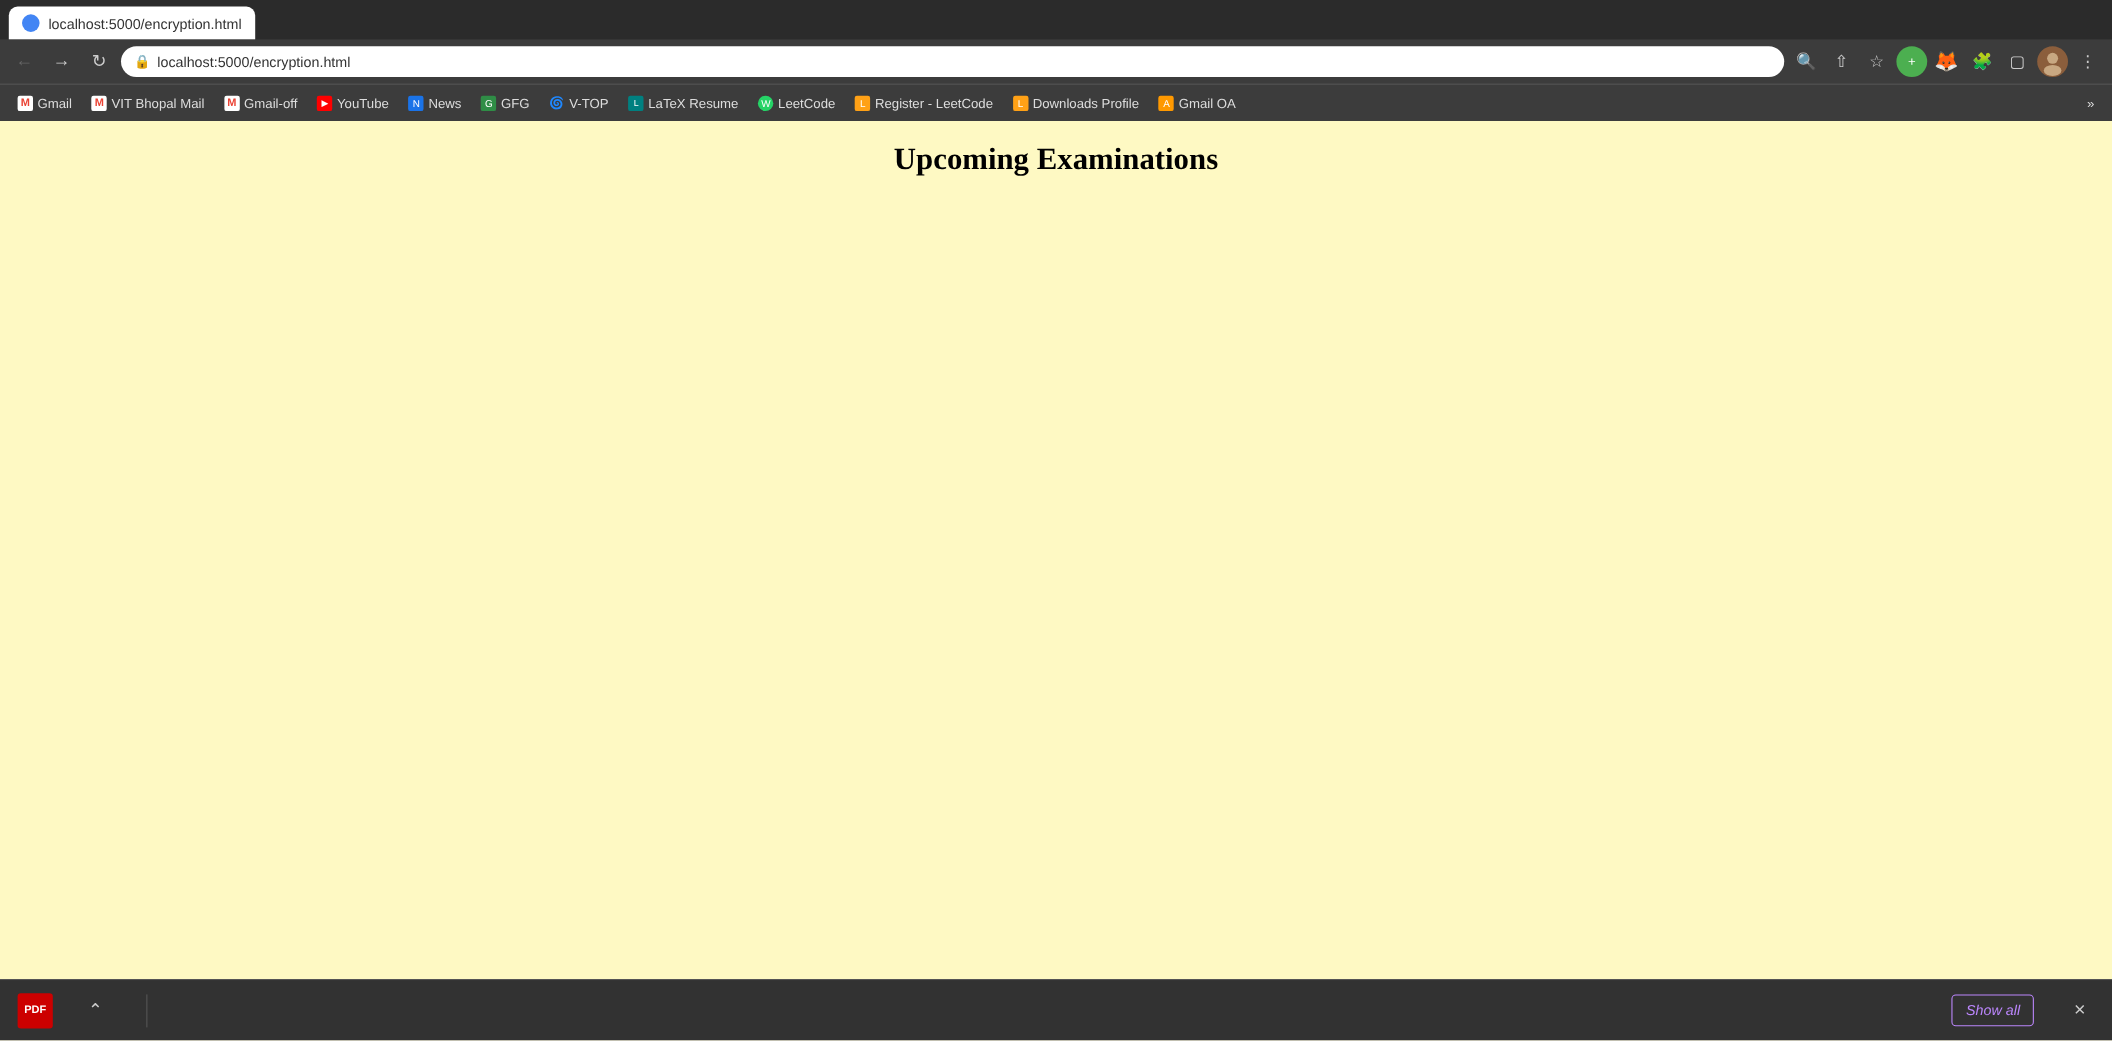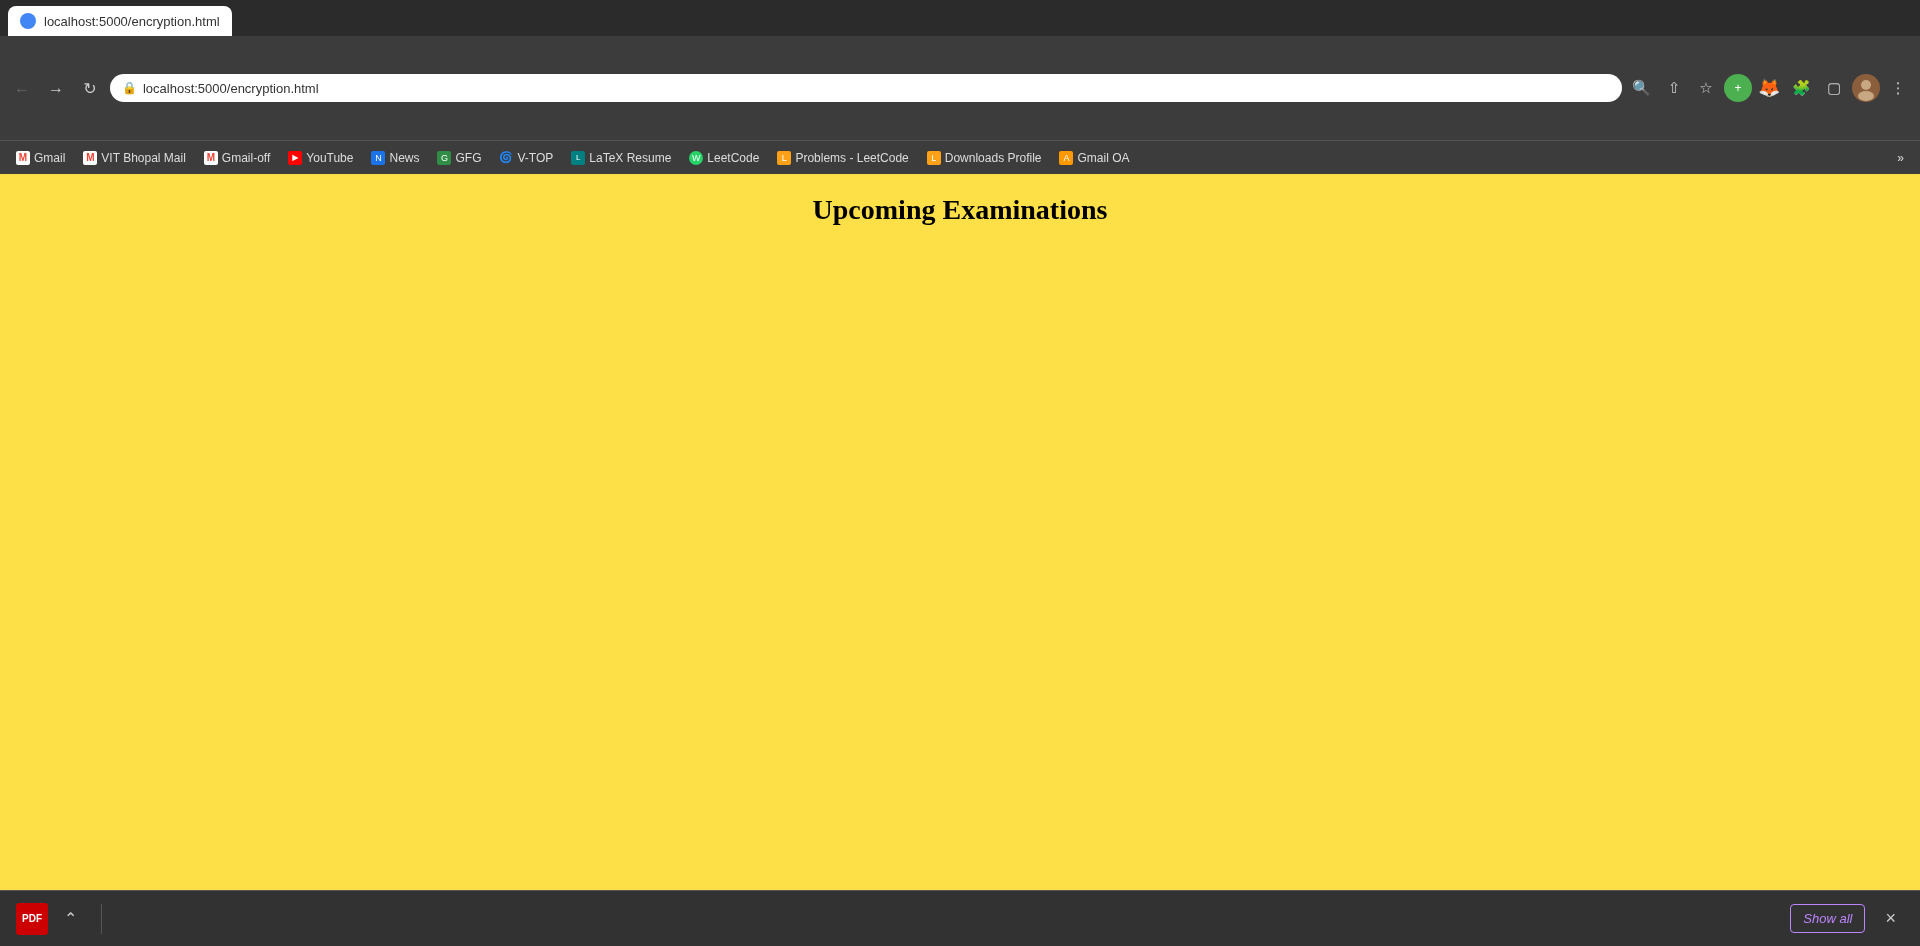--- a/index.html
+++ b/index.html
@@ -17,21 +17,20 @@
       display: flex;
       flex-direction: column;
     }
 
     
     .browser-chrome {
       background: #3c3c3c;
       display: flex;
       flex-direction: column;
       flex-shrink: 0;
-      gap: 32px;
     }
 
     
     .tab-bar {
       background: #2b2b2b;
       height: 36px;
       display: flex;
       align-items: flex-end;
       padding-left: 8px;
     }
@@ -259,21 +258,21 @@
       margin-left: auto;
       color: #ddd;
       font-size: 12px;
       padding: 4px 8px;
       cursor: pointer;
     }
 
     
     .main-content {
       flex: 1;
-      background: #fde047;
+      background: #fef9c3;
       overflow: hidden;
       display: flex;
       flex-direction: column;
     }
 
     .page-content {
       flex: 1;
       padding: 20px;
     }
 
@@ -320,21 +319,21 @@
       width: 280px;
     }
 
     
     .download-bar {
       background: #323232;
       height: 56px;
       display: flex;
       align-items: center;
       padding: 0 16px;
-      gap: 12px;
+      gap: 28px;
       flex-shrink: 0;
       border-top: 1px solid #555;
     }
 
     .download-icon {
       width: 32px;
       height: 32px;
       background: #cc0000;
       border-radius: 3px;
       display: flex;
@@ -468,21 +467,21 @@
     <div class="bookmark-item">
       <span class="bm-favicon bm-favicon-latex">L</span>
       <span>LaTeX Resume</span>
     </div>
     <div class="bookmark-item">
       <span class="bm-favicon bm-favicon-wp">W</span>
       <span>LeetCode</span>
     </div>
     <div class="bookmark-item">
       <span class="bm-favicon bm-favicon-lc">L</span>
-      <span>Problems - LeetCode</span>
+      <span>Register - LeetCode</span>
     </div>
     <div class="bookmark-item">
       <span class="bm-favicon bm-favicon-lc">L</span>
       <span>Downloads Profile</span>
     </div>
     <div class="bookmark-item">
       <span class="bm-favicon bm-favicon-amazon">A</span>
       <span>Gmail OA</span>
     </div>
     <span class="bm-more">»</span>

